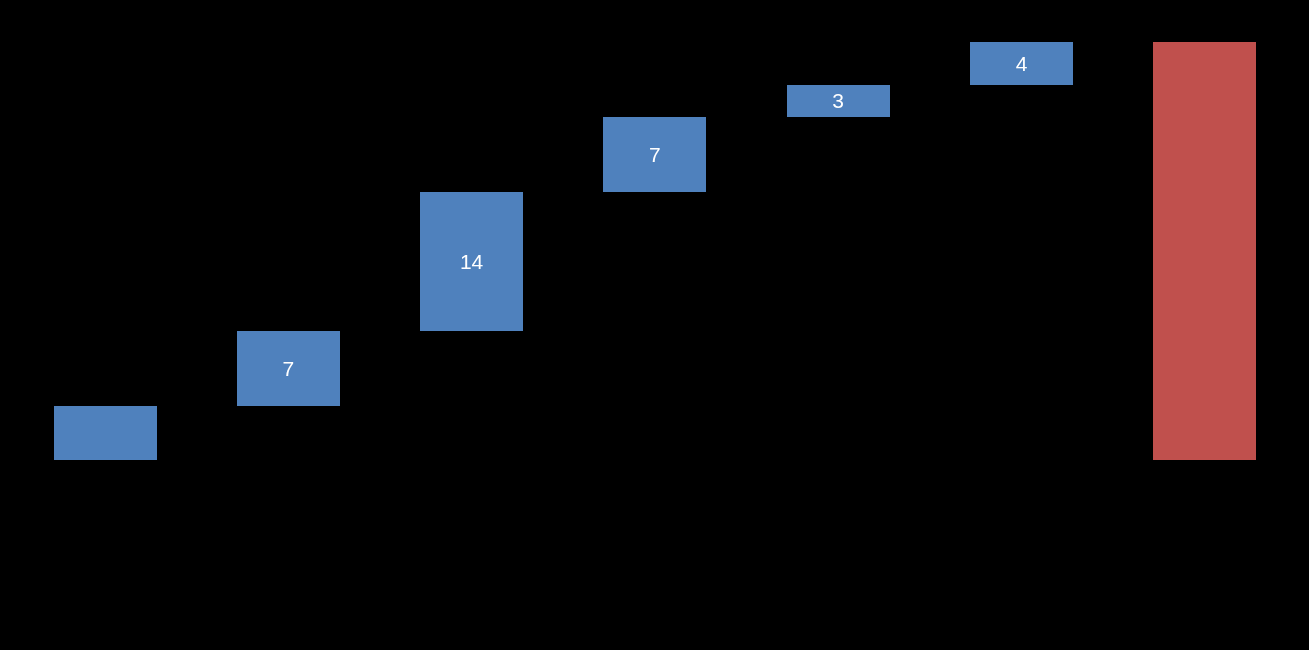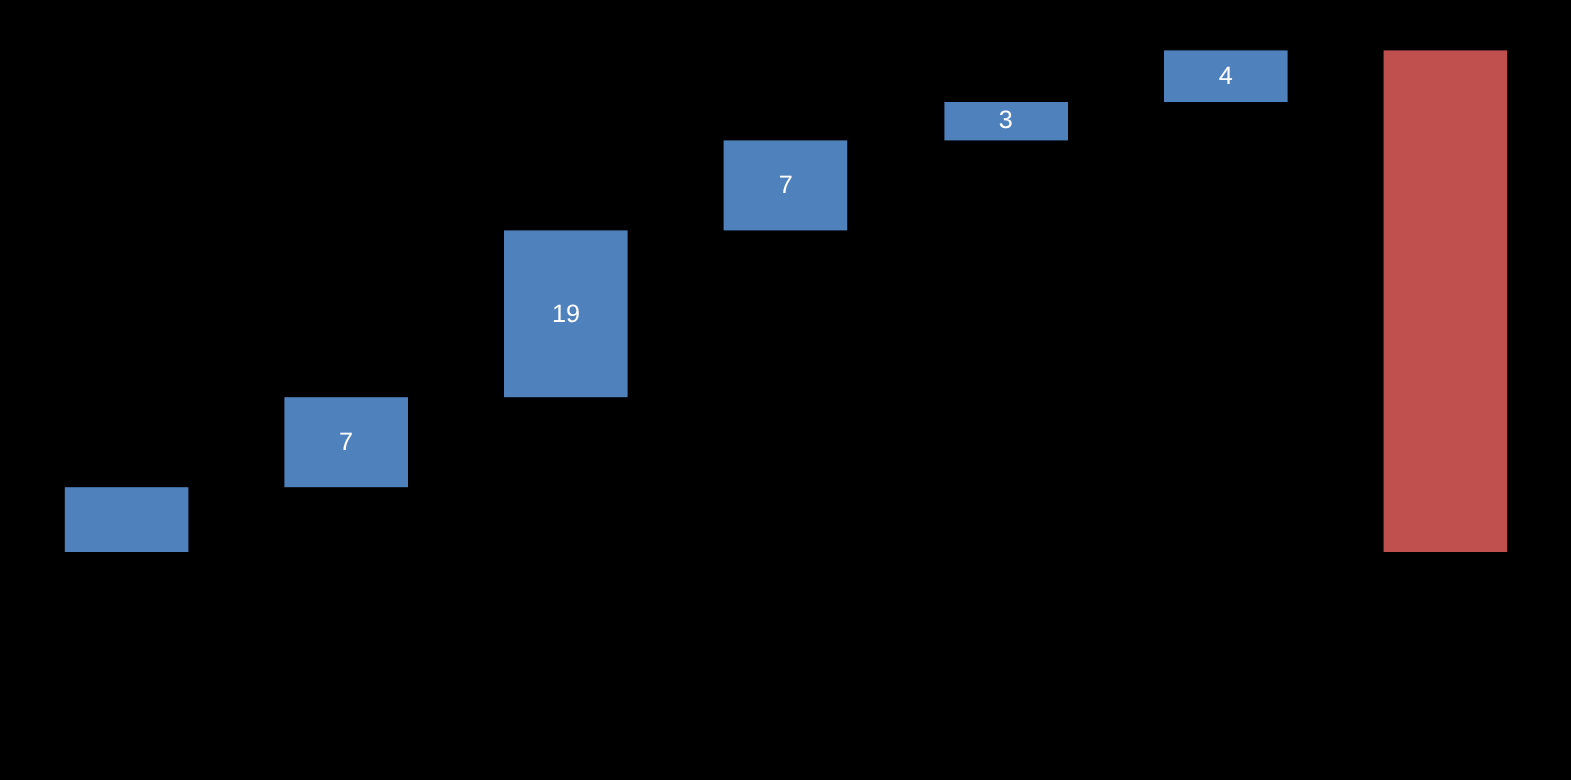--- a/index.html
+++ b/index.html
@@ -35,21 +35,21 @@
 </style>
 </head>
 <body>
 
 <div class="chart" id="chart">
     <div class="bar" style="left: 53.5px; top: 406.41px; width: 103px; height: 53.5897px; background: rgb(79, 129, 189);"></div>
     <div class="bar" style="left: 236.8px; top: 331.385px; width: 103px; height: 75.0256px; background: rgb(79, 129, 189);">
       <span class="bar-label" style="color: rgb(255, 255, 255);">7</span>
     </div>
     <div class="bar" style="left: 420.1px; top: 192.051px; width: 103px; height: 139.333px; background: rgb(79, 129, 189);">
-      <span class="bar-label" style="color: rgb(255, 255, 255);">19</span>
+      <span class="bar-label" style="color: rgb(255, 255, 255);">14</span>
     </div>
     <div class="bar" style="left: 603.4px; top: 117.026px; width: 103px; height: 75.0256px; background: rgb(79, 129, 189);">
       <span class="bar-label" style="color: rgb(255, 255, 255);">7</span>
     </div>
     <div class="bar" style="left: 786.7px; top: 84.8718px; width: 103px; height: 32.1538px; background: rgb(79, 129, 189);">
       <span class="bar-label" style="color: rgb(255, 255, 255);">3</span>
     </div>
     <div class="bar" style="left: 970px; top: 42px; width: 103px; height: 42.8718px; background: rgb(79, 129, 189);">
       <span class="bar-label" style="color: rgb(255, 255, 255);">4</span>
     </div>

